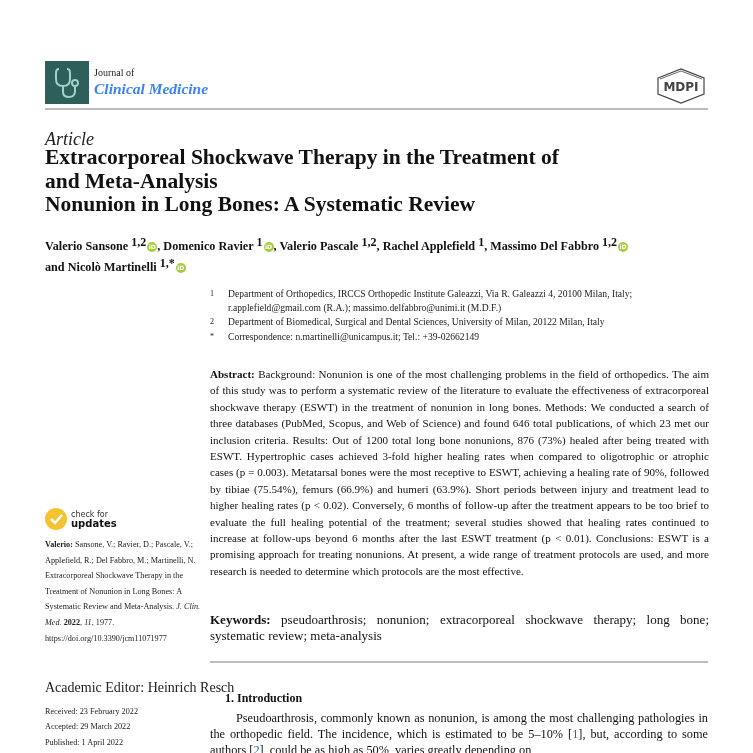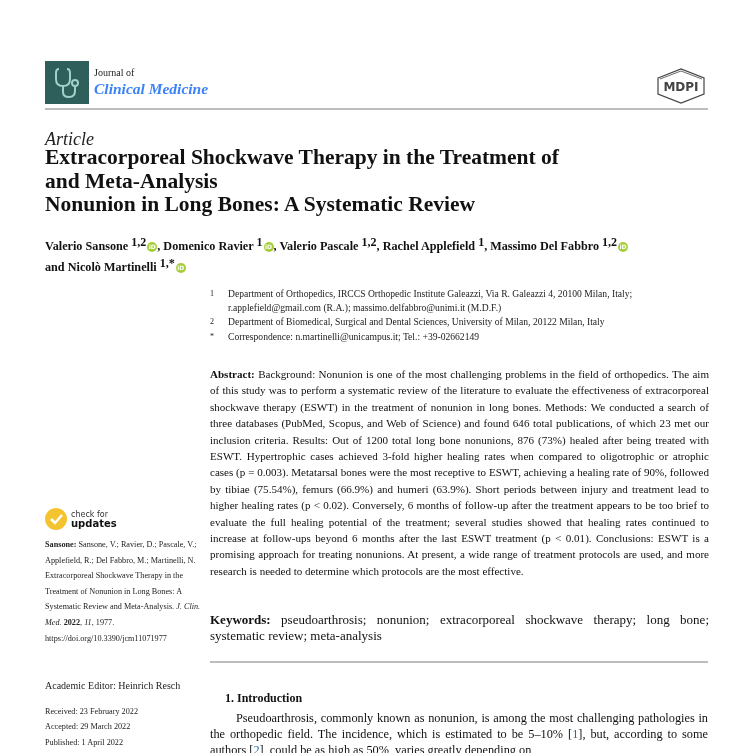--- a/index.html
+++ b/index.html
@@ -28,21 +28,21 @@
   .abs-rule { left: 210px; top: 661px; width: 498px; height: 2px; background: #bdbdbd; }
   .section-h { left: 225px; top: 691px; font-size: 12px; font-weight: bold; }
   .intro { left: 210px; top: 710px; width: 498px; font-size: 12.3px; line-height: 16px; text-align: justify; text-indent: 26px; }
   .ref { color: #1a6fa3; }
   
   .cfu { left: 45px; top: 508px; display:flex; align-items:center; }
   .cfu-badge { width: 22px; height: 22px; border-radius: 50%; background: #f4c430; position:relative; margin-right: 4px; }
   .cfu-text { font-family: "DejaVu Sans", sans-serif; font-size: 8px; line-height: 9px; color:#333; }
   .cfu-text b { font-size: 10px; color:#111; }
   .citation { left: 45px; top: 537px; width: 160px; font-size: 8.2px; line-height: 15.6px; color: #222; }
-  .editor { left: 45px; top: 680px; font-size: 10px; color:#222; }
+  .editor { left: 45px; top: 680px; font-size: 14px; color:#222; }
   .dates { left: 45px; top: 704px; font-size: 8.2px; line-height: 15.3px; color:#222; }
 </style>
 </head>
 <body>
 
 <div class="abs logo-box">
   <svg width="30" height="34" viewBox="0 0 30 34">
     <path d="M7 3 Q4 3 4 7 L4 13 Q4 20 11 20 Q18 20 18 13 L18 7 Q18 3 15 3" fill="none" stroke="#9fd3c7" stroke-width="2"></path>
     <path d="M11 20 L11 26 Q11 31 17 31 Q23 31 23 25 L23 20" fill="none" stroke="#9fd3c7" stroke-width="2"></path>
     <circle cx="23" cy="17" r="3" fill="none" stroke="#9fd3c7" stroke-width="2"></circle>
@@ -114,21 +114,21 @@
         <path d="M6 11 L10 15 L17 7" fill="none" stroke="#fff" stroke-width="2.5"></path>
       </svg>
   </div>
   <div class="cfu-text">
     <div>check for</div>
     <b>updates</b>
   </div>
 </div>
 
 <div class="abs citation">
-  <b>Sansone:</b>
+  <b>Valerio:</b>
   <span>Sansone, V.; Ravier, D.; Pascale, V.; Applefield, R.; Del Fabbro, M.; Martinelli, N. Extracorporeal Shockwave Therapy in the Treatment of Nonunion in Long Bones: A Systematic Review and Meta-Analysis.</span>
   <i>J. Clin. Med.</i>
   <b>2022</b>,
   <i>11</i><span>, 1977.  https://doi.org/10.3390/jcm11071977</span>
 </div>
 
 <div class="abs editor">Academic Editor: Heinrich Resch</div>
 <div class="abs dates">
   <div>Received: 23 February 2022</div>
   <div>Accepted: 29 March 2022</div>

